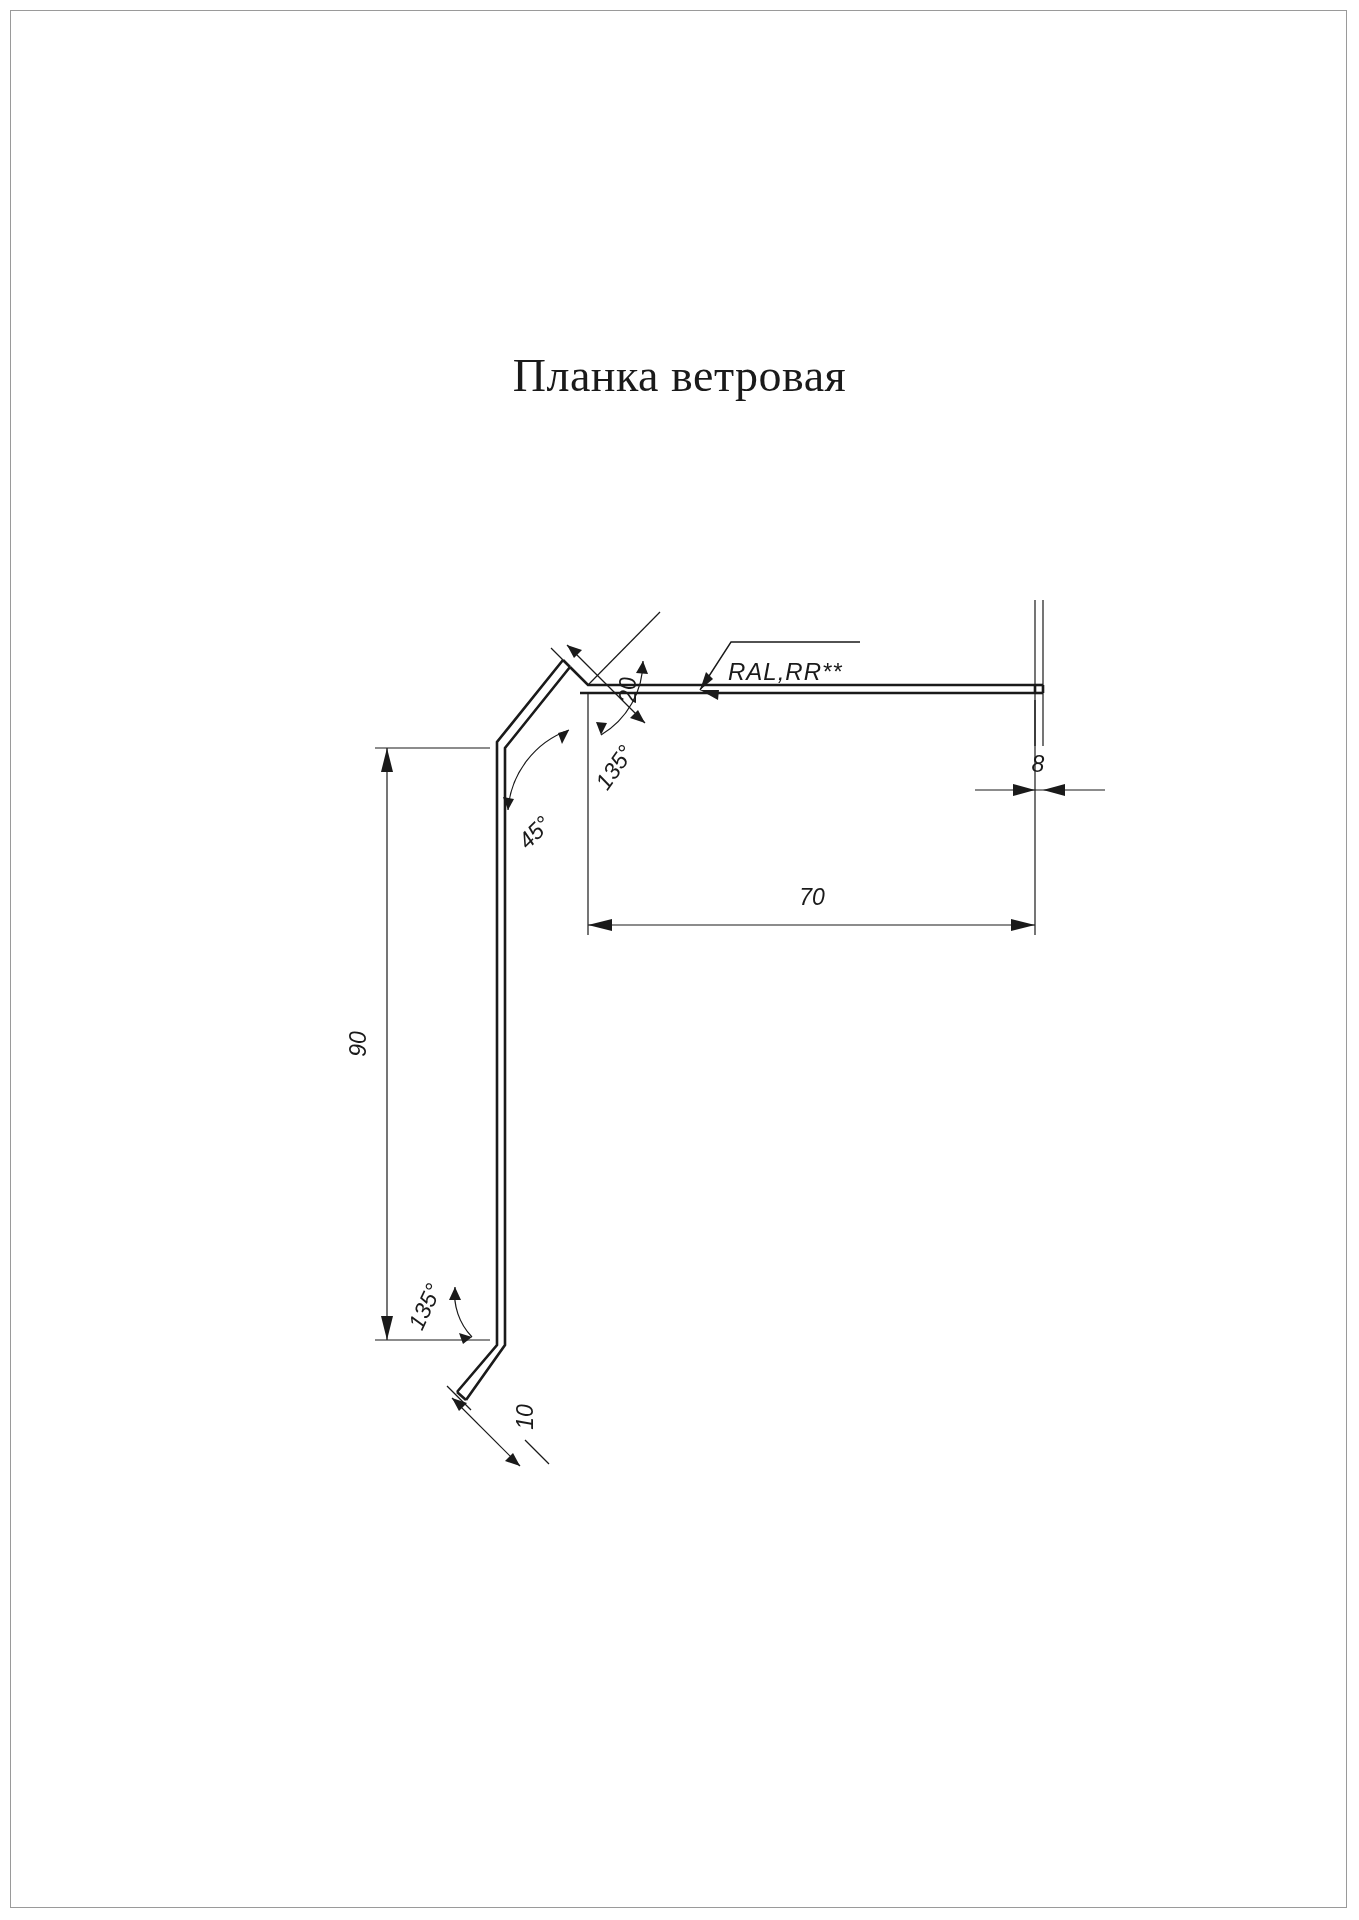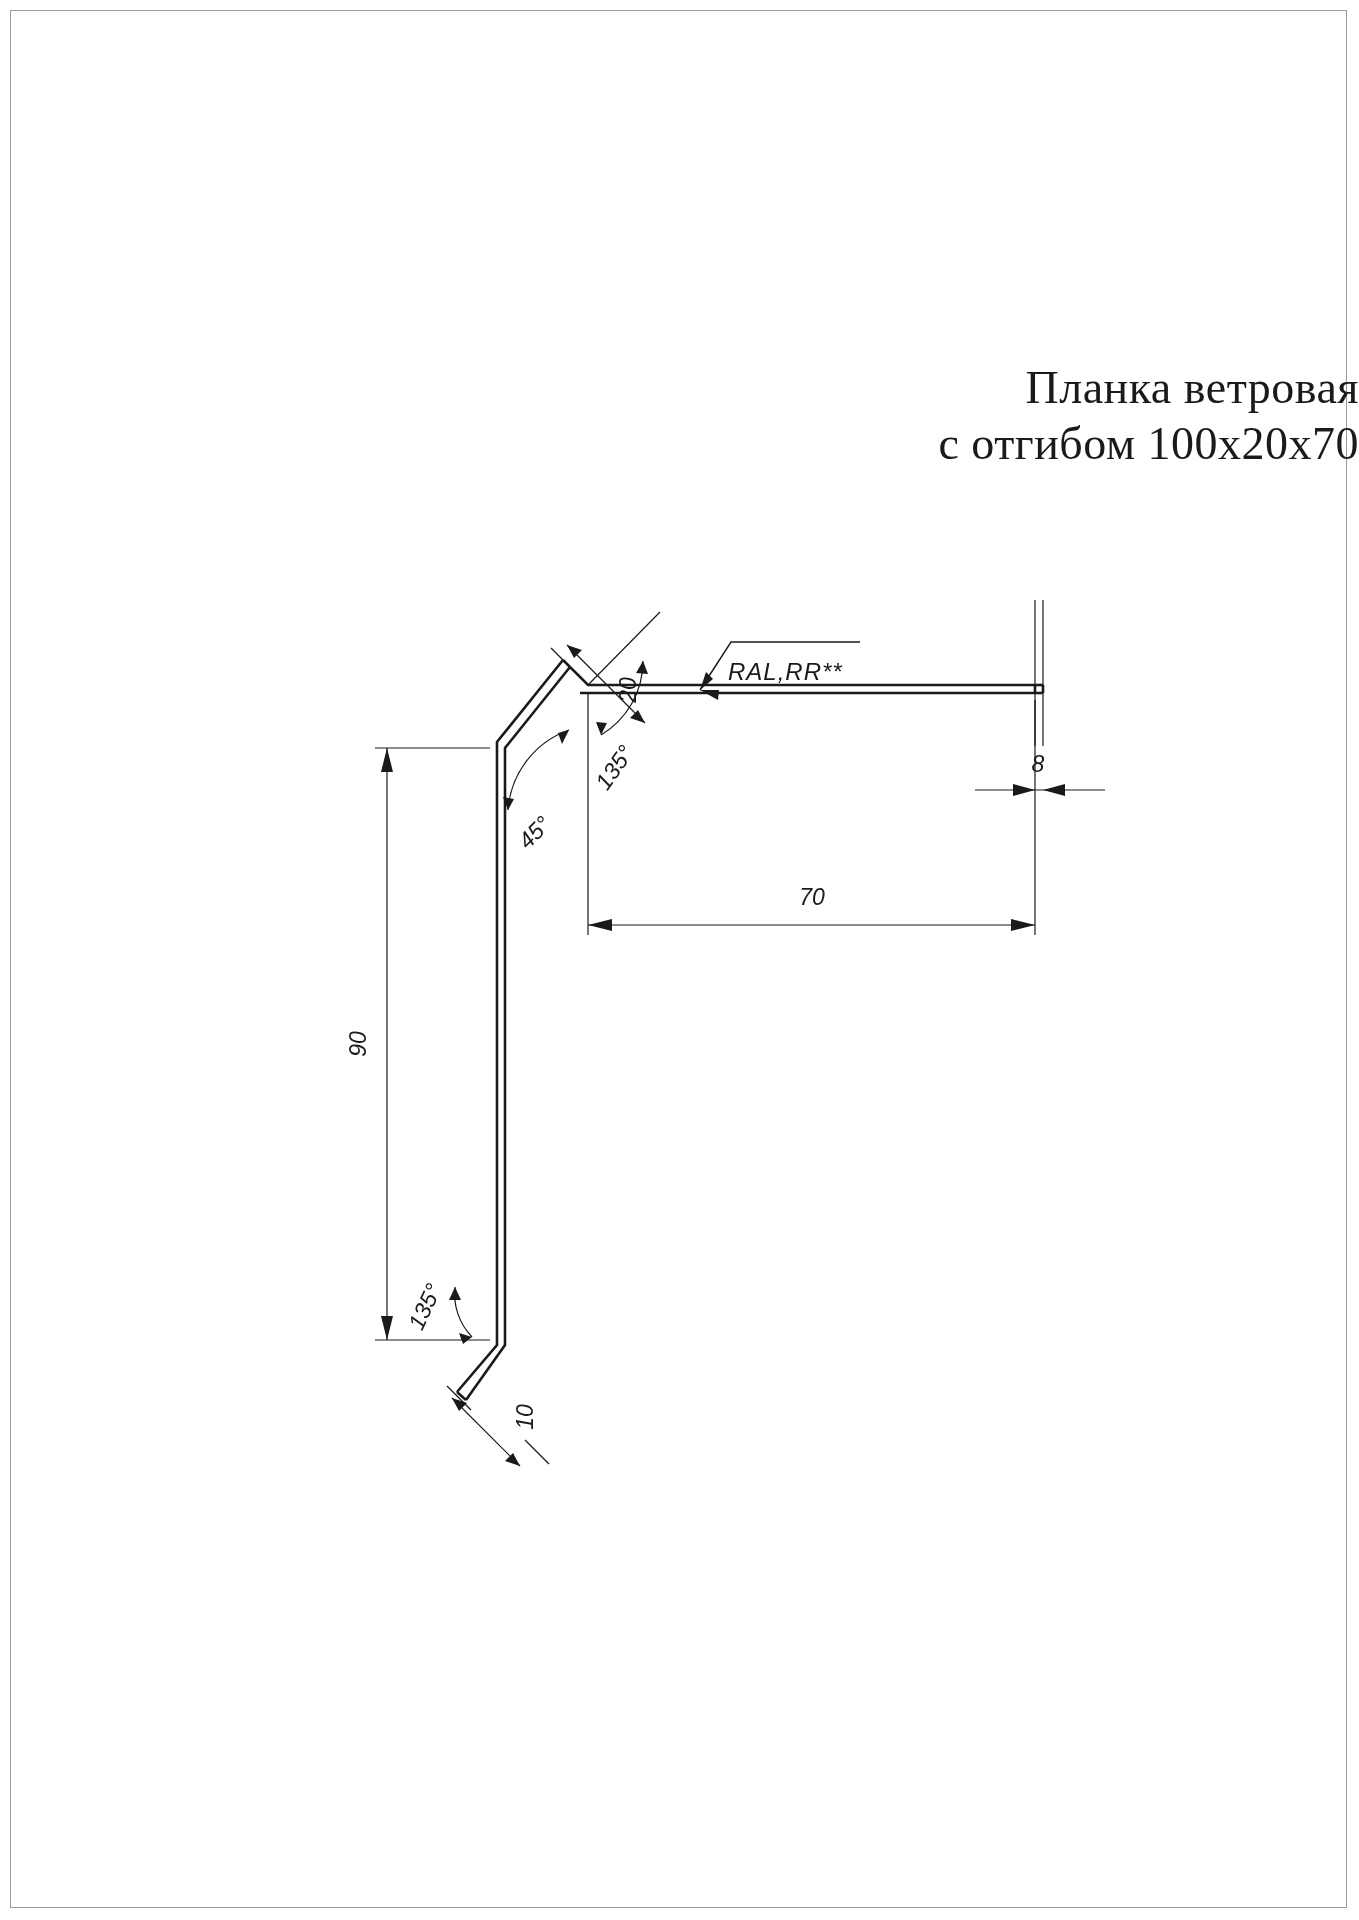--- a/index.html
+++ b/index.html
@@ -24,23 +24,23 @@
     left: 10px;
     top: 10px;
     width: 1337px;
     height: 1898px;
     border: 1px solid #9a9a9a;
     box-sizing: border-box;
   }
   #title-block {
     position: absolute;
     left: 0;
-    top: 360px;
+    top: 348px;
     width: 1359px;
-    text-align: right;
+    text-align: center;
     line-height: 1.22;
   }
   #title-block .title-line {
     font-family: "Liberation Serif", serif;
     font-size: 46px;
     color: #1a1a1a;
     letter-spacing: 0.5px;
   }
   #drawing {
     position: absolute;
@@ -63,21 +63,20 @@
 </style>
 </head>
 <body>
 
 <div id="page">
 
   <div id="sheet-border"></div>
 
   <div id="title-block">
     <div class="title-line">Планка ветровая</div>
-    <div class="title-line">с отгибом 100x20x70</div>
   </div>
 
   <svg id="drawing" width="1359" height="1920" viewBox="0 0 1359 1920">
 
     <g fill="none" stroke="#1a1a1a" stroke-width="2.6" stroke-linejoin="miter" stroke-linecap="butt">
 
       <path d="M 563,660 L 497,742 L 497,1345 L 457,1392"></path>
 
       <path d="M 570,667 L 505,748 L 505,1345 L 466,1400"></path>
 

